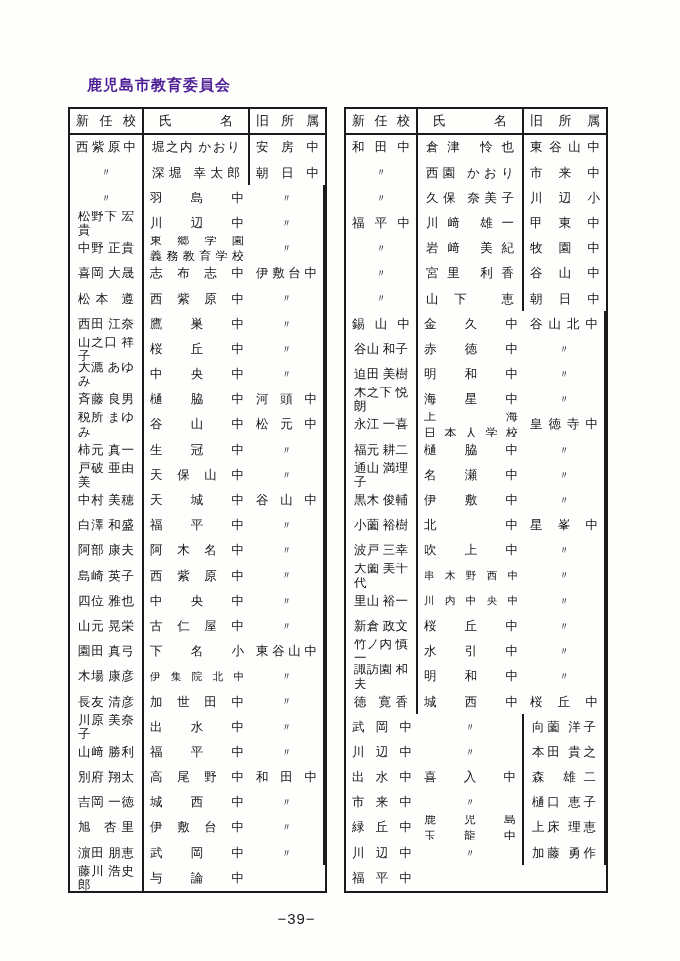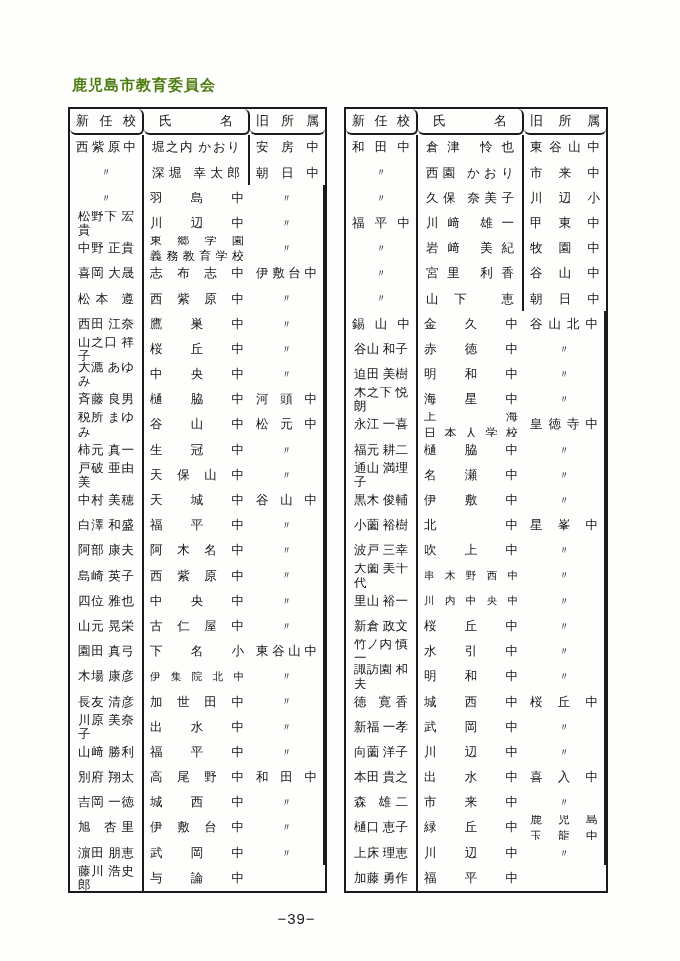--- a/index.html
+++ b/index.html
@@ -4,44 +4,44 @@
 <style>
   html,body{margin:0;padding:0;}
   body{
     width:680px;height:961px;position:relative;
     background:#fefefd;
     font-family:"Liberation Serif","DejaVu Serif",serif;
     color:#161616;
     overflow:hidden;
   }
   .doc-title{
-    position:absolute;left:72px;top:76px;margin:0;
+    position:absolute;left:87px;top:76px;margin:0;
     font-family:"Liberation Sans","DejaVu Sans",sans-serif;
-    font-size:15px;font-weight:bold;letter-spacing:1px;color:#4d7c0f;
+    font-size:15px;font-weight:bold;letter-spacing:1px;color:#4c1d95;
   }
   .roster{
     position:absolute;top:107px;
     display:grid;
     grid-template-rows:26px;
     grid-auto-rows:25.2px;
     border:2px solid #1b1b1b;
     background:#fefefd;
   }
   .roster.left{left:68px;grid-template-columns:74px 106px 75px;}
   .roster.right{left:344px;grid-template-columns:72px 106px 82px;}
   .cell{
     display:flex;flex-direction:column;justify-content:center;
     font-size:12.5px;line-height:1.15;
     text-align:justify;text-align-last:justify;
     padding:0 6px;overflow:hidden;box-sizing:border-box;
     color:#141414;
   }
   .c0,.c1{border-right:2px solid #1b1b1b;}
   .c1{padding:0 8px;}
-  .head{border-bottom:2px solid #1b1b1b;font-size:13px;border-radius:6px;}
+  .head{border-bottom:2px solid #1b1b1b;font-size:13px;}
   .head.c1{padding:0 15px;font-family:Liberation Serif, serif;}
   .ditto{text-align:center;text-align-last:center;font-size:11px;color:#222;}
   .condensed{font-size:10.5px;}
   .ml{font-size:12px;white-space:pre-line;line-height:1.35;}
   .page-number{
     position:absolute;top:910px;left:0;width:593px;
     text-align:center;
     font-family:"Liberation Sans","DejaVu Sans",sans-serif;
     font-size:15px;letter-spacing:1px;color:#1a1a1a;
   }
@@ -214,21 +214,20 @@
     <div class="cell c0 ditto">〃</div>
     <div class="cell c1">竹ノ内 慎一</div>
     <div class="cell c2">水引中</div>
     <div class="cell c0 ditto">〃</div>
     <div class="cell c1">諏訪園 和夫</div>
     <div class="cell c2">明和中</div>
     <div class="cell c0 ditto">〃</div>
     <div class="cell c1">徳 寛香</div>
     <div class="cell c2">城西中</div>
     <div class="cell c0">桜丘中</div>
-    <div class="cell c1">新福 一孝</div>
     <div class="cell c2">武岡中</div>
     <div class="cell c0 ditto">〃</div>
     <div class="cell c1">向薗 洋子</div>
     <div class="cell c2">川辺中</div>
     <div class="cell c0 ditto">〃</div>
     <div class="cell c1">本田 貴之</div>
     <div class="cell c2">出水中</div>
     <div class="cell c0">喜入中</div>
     <div class="cell c1">森 雄二</div>
     <div class="cell c2">市来中</div>

